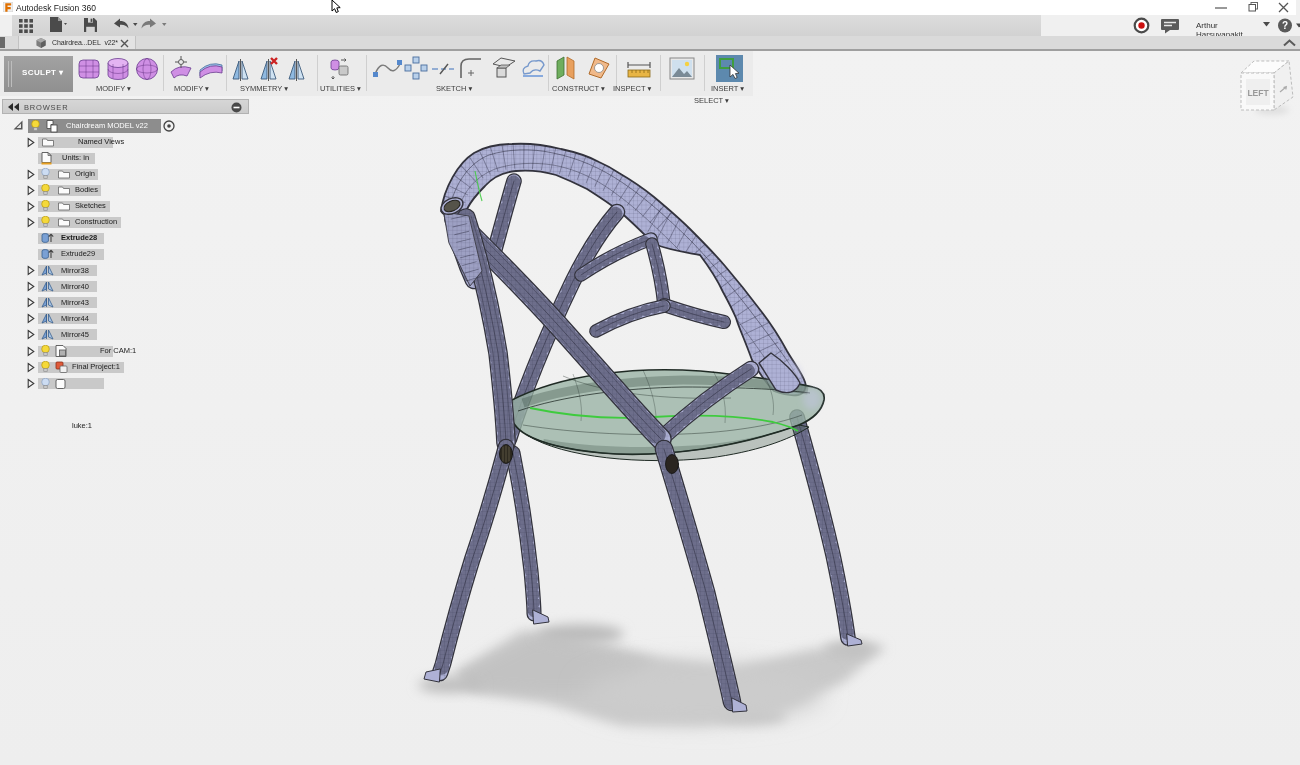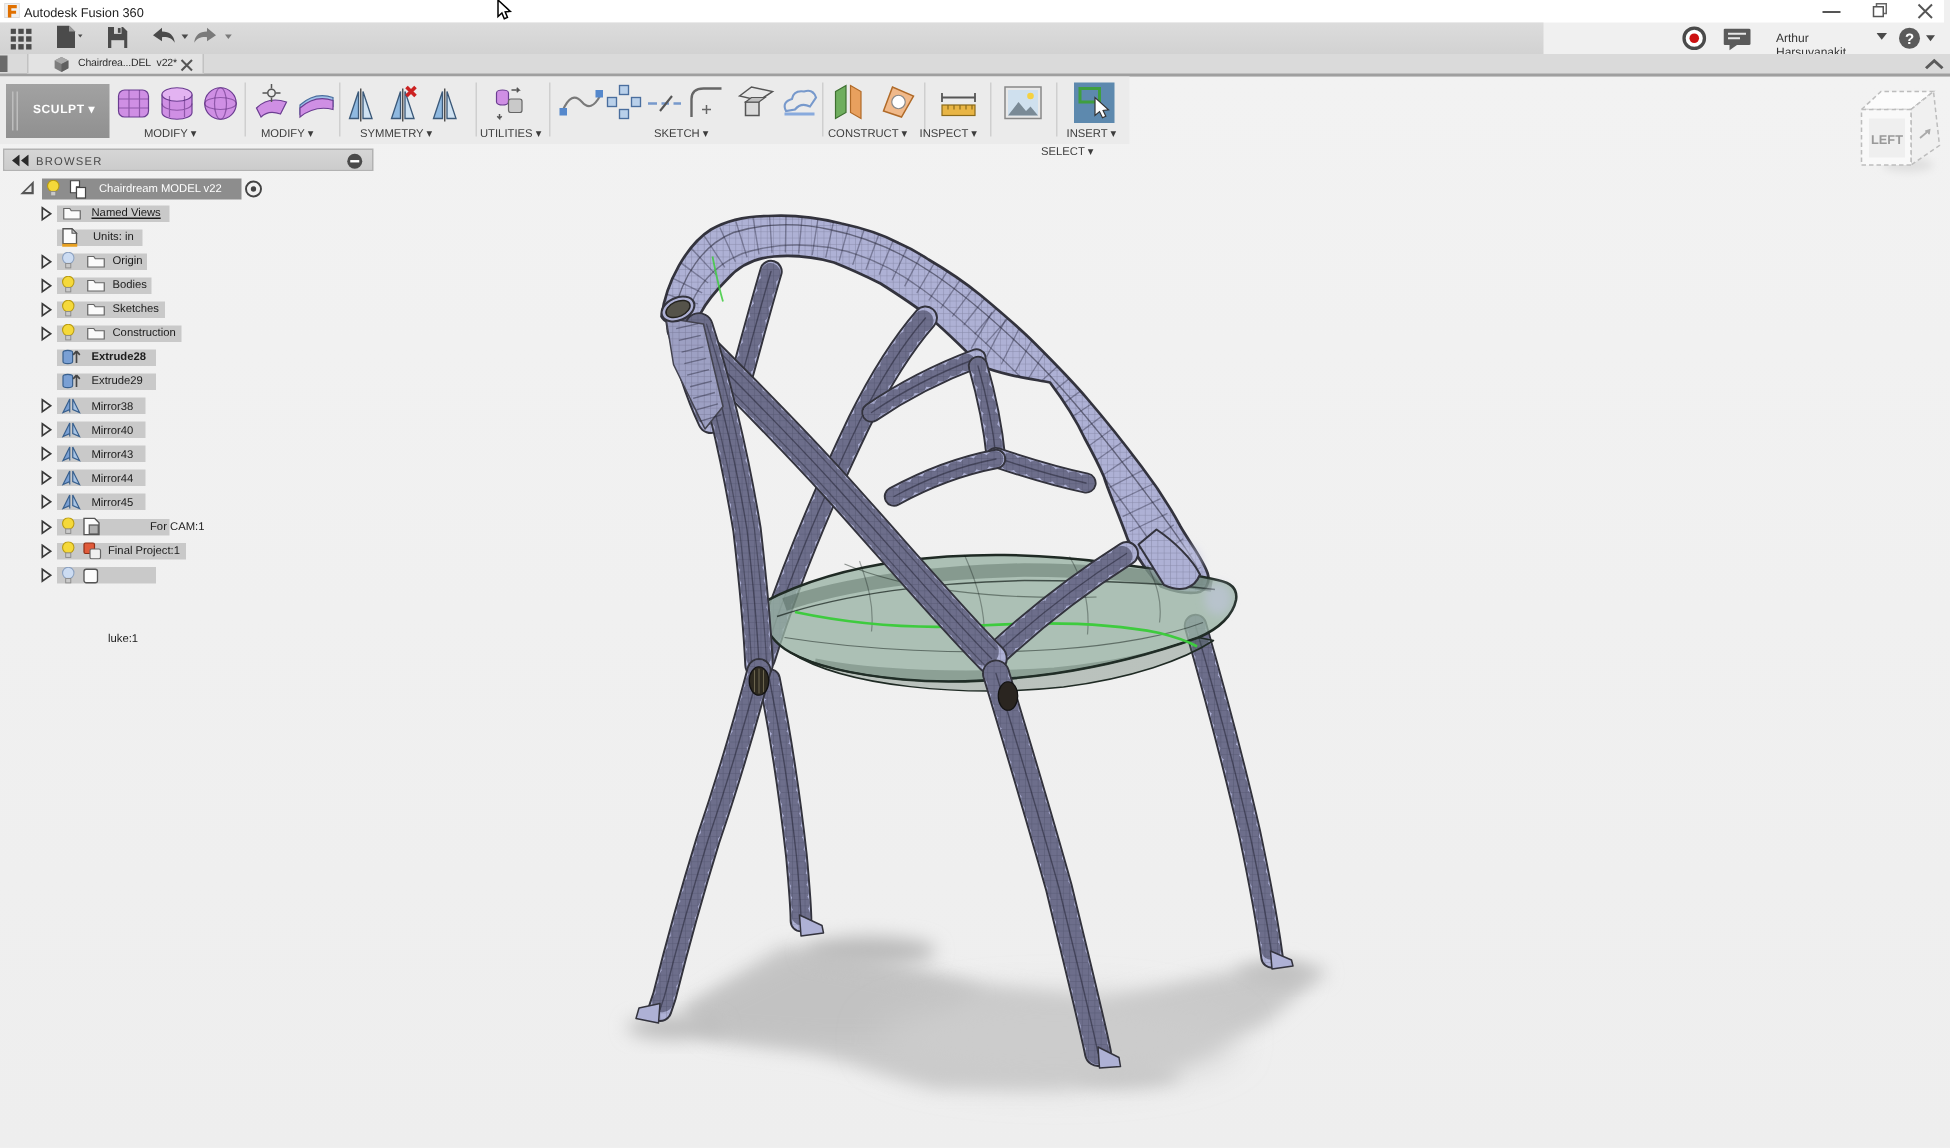--- a/index.html
+++ b/index.html
@@ -1,20 +1,20 @@
 <!DOCTYPE html>
 <html><head>
 <meta charset="utf-8">
 <style>
   html,body{margin:0;padding:0;}
   body{width:1300px;height:765px;position:relative;overflow:hidden;
        font-family:"Liberation Sans",sans-serif;background:#f0f0f0;}
   .abs{position:absolute;}
   #titlebar{left:0;top:0;width:1296px;height:15px;background:#ffffff;}
-  #toolbar{left:0;top:15px;width:1029px;height:21px;
+  #toolbar{left:12px;top:15px;width:1029px;height:21px;
            background:linear-gradient(#dcdcdc,#d2d2d2);border-bottom:1px solid #f5f5f5;}
   #tabstrip{left:0;top:36px;width:1300px;height:13px;background:#dadada;
             border-bottom:2px solid #9f9f9f;}
   #ribbon{left:0;top:51px;width:753px;height:45px;background:#ebebeb;}
   #canvasbg{left:0;top:51px;width:1300px;height:714px;z-index:-2;
             background:linear-gradient(#f2f2f2,#eeeeee);}
   .rlabel{position:absolute;top:33px;font-size:7.5px;color:#3c3c3c;white-space:nowrap;}
   .sep{position:absolute;top:4px;width:1px;height:36px;background:#cfcfcf;}
   .chip{position:absolute;height:11px;background:#c9c9c9;}
   .trow{position:absolute;font-size:7.5px;color:#1b1b1b;}
@@ -451,21 +451,21 @@
       <circle cx="6" cy="6" r="5" fill="none" stroke="#444" stroke-width="1.3"></circle>
       <circle cx="6" cy="6" r="1.8" fill="#444"></circle>
     </svg>
 <div class="chip" style="left:38px;top:136.5px;width:75px;"></div>
 <svg class="abs" style="left:27px;top:136.5px" width="8" height="11" viewBox="0 0 8 11">
       <path d="M1.2,1.5 L6.8,5.5 L1.2,9.5 Z" fill="none" stroke="#3a3a3a" stroke-width="1.1"></path>
     </svg>
 <svg class="abs" style="left:42px;top:137.0px" width="12" height="10" viewBox="0 0 12 10">
       <path d="M0.5,2 h4 l1,1.5 h6 v5.5 h-11 z" fill="#fbfbfb" stroke="#666" stroke-width="0.8"></path>
     </svg>
-<span class="abs trow" style="left:61px;top:137.0px;text-decoration:underline;">Named Views</span>
+<span class="abs trow" style="left:78px;top:137.0px;">Named Views</span>
 <div class="chip" style="left:38px;top:152.5px;width:57px;"></div>
 <svg class="abs" style="left:41px;top:151.5px" width="11" height="13" viewBox="0 0 11 13">
       <path d="M1,0.5 h6 l3,3 v7 h-9 z" fill="#fcfcfc" stroke="#555" stroke-width="0.9"></path>
       <path d="M7,0.5 l3,3 h-3 z" fill="#ccc" stroke="#555" stroke-width="0.7"></path>
       <rect x="0.5" y="10.5" width="10" height="2" fill="#e8a020"></rect>
     </svg>
 <span class="abs trow" style="left:62px;top:153.0px;">Units: in</span>
 <div class="chip" style="left:38px;top:168.5px;width:60px;"></div>
 <svg class="abs" style="left:27px;top:168.5px" width="8" height="11" viewBox="0 0 8 11">
       <path d="M1.2,1.5 L6.8,5.5 L1.2,9.5 Z" fill="none" stroke="#3a3a3a" stroke-width="1.1"></path>

